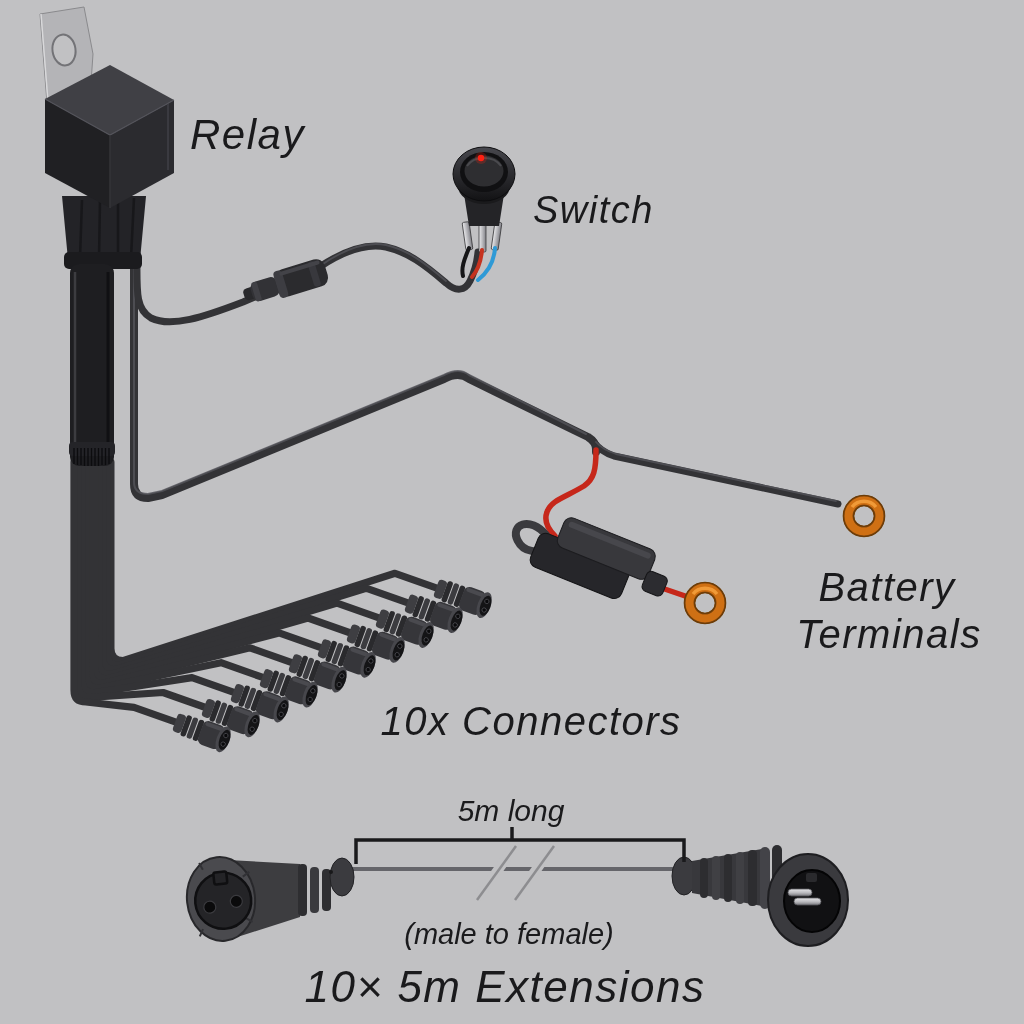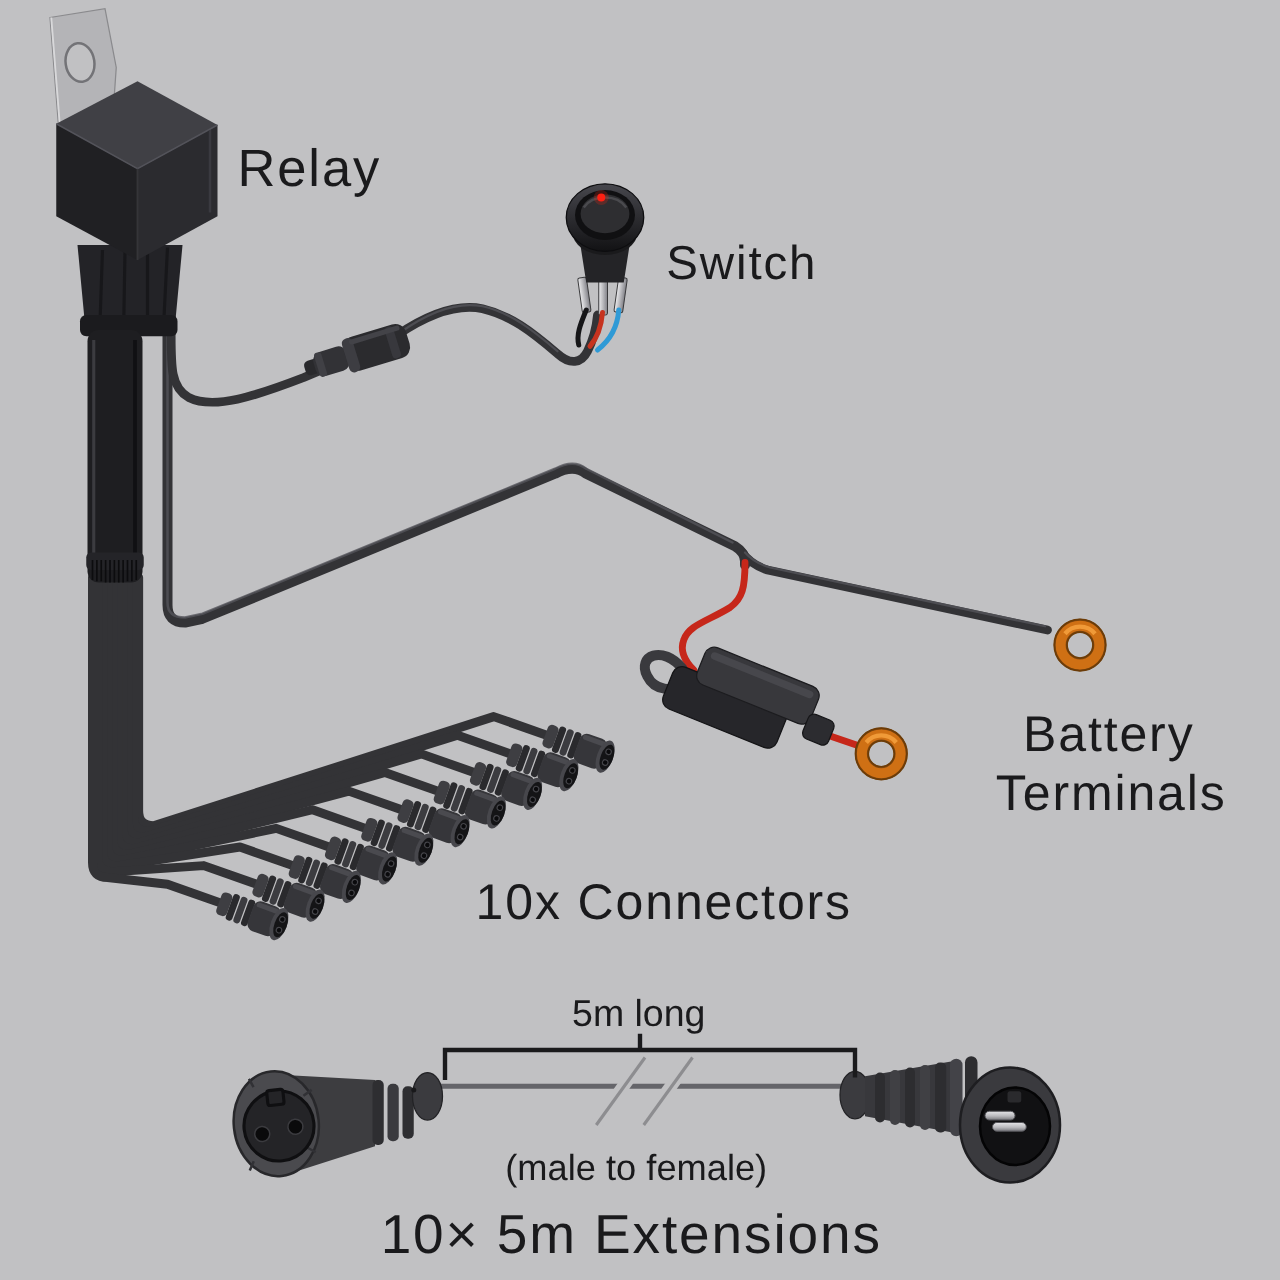--- a/index.html
+++ b/index.html
@@ -1,16 +1,16 @@
 <!DOCTYPE html>
 <html><head>
 <meta charset="utf-8">
 <style>
   html,body{margin:0;padding:0;background:#c1c1c3;}
-  .stage{width:1024px;height:1024px;position:relative;overflow:hidden;background:#c1c1c3;}
+  .stage{width:1024px;height:1024px;position:relative;overflow:hidden;background:#c1c1c3;font-style:italic;}
   svg{display:block;}
   text{font-family:"Liberation Sans","DejaVu Sans",sans-serif;fill:#1a1a1c;}
   .lbl{letter-spacing:1.5px;}
   .wire{fill:none;stroke:#333336;stroke-linecap:round;stroke-linejoin:round;}
   .wire-hi{fill:none;stroke:#54545a;stroke-linecap:round;stroke-linejoin:round;opacity:.8;}
 </style>
 </head>
 <body>
 
 <div class="stage">

